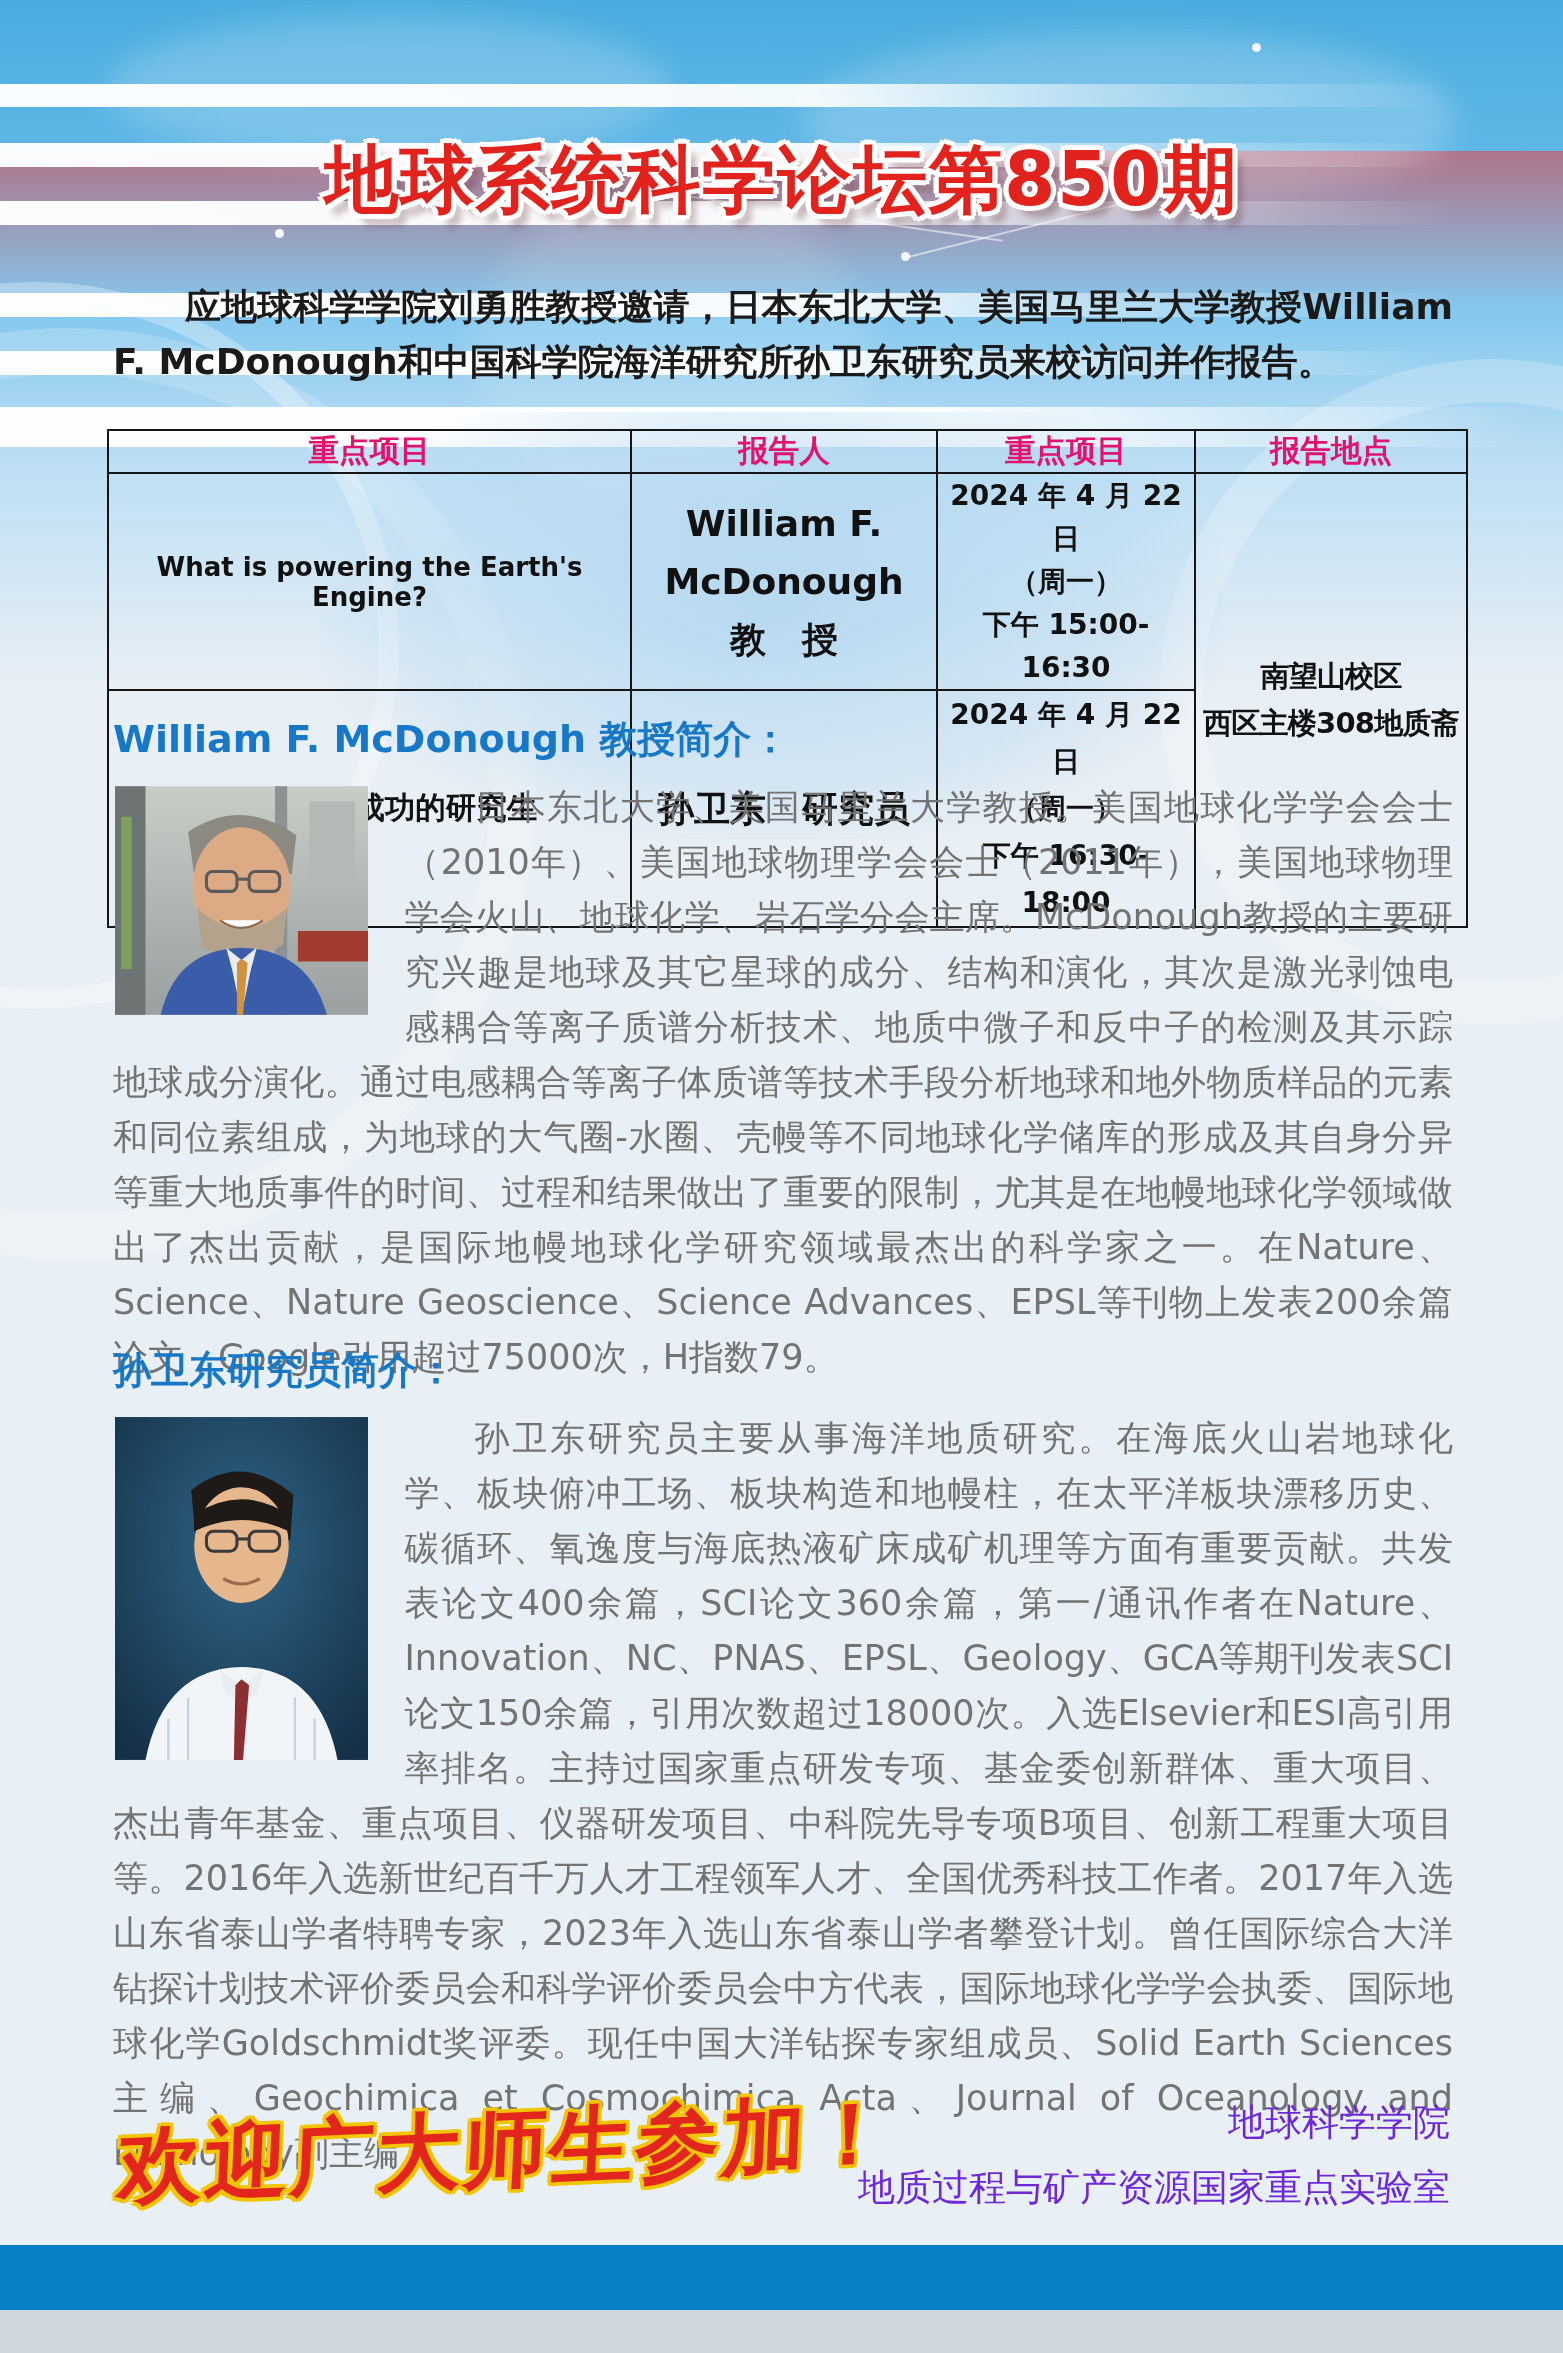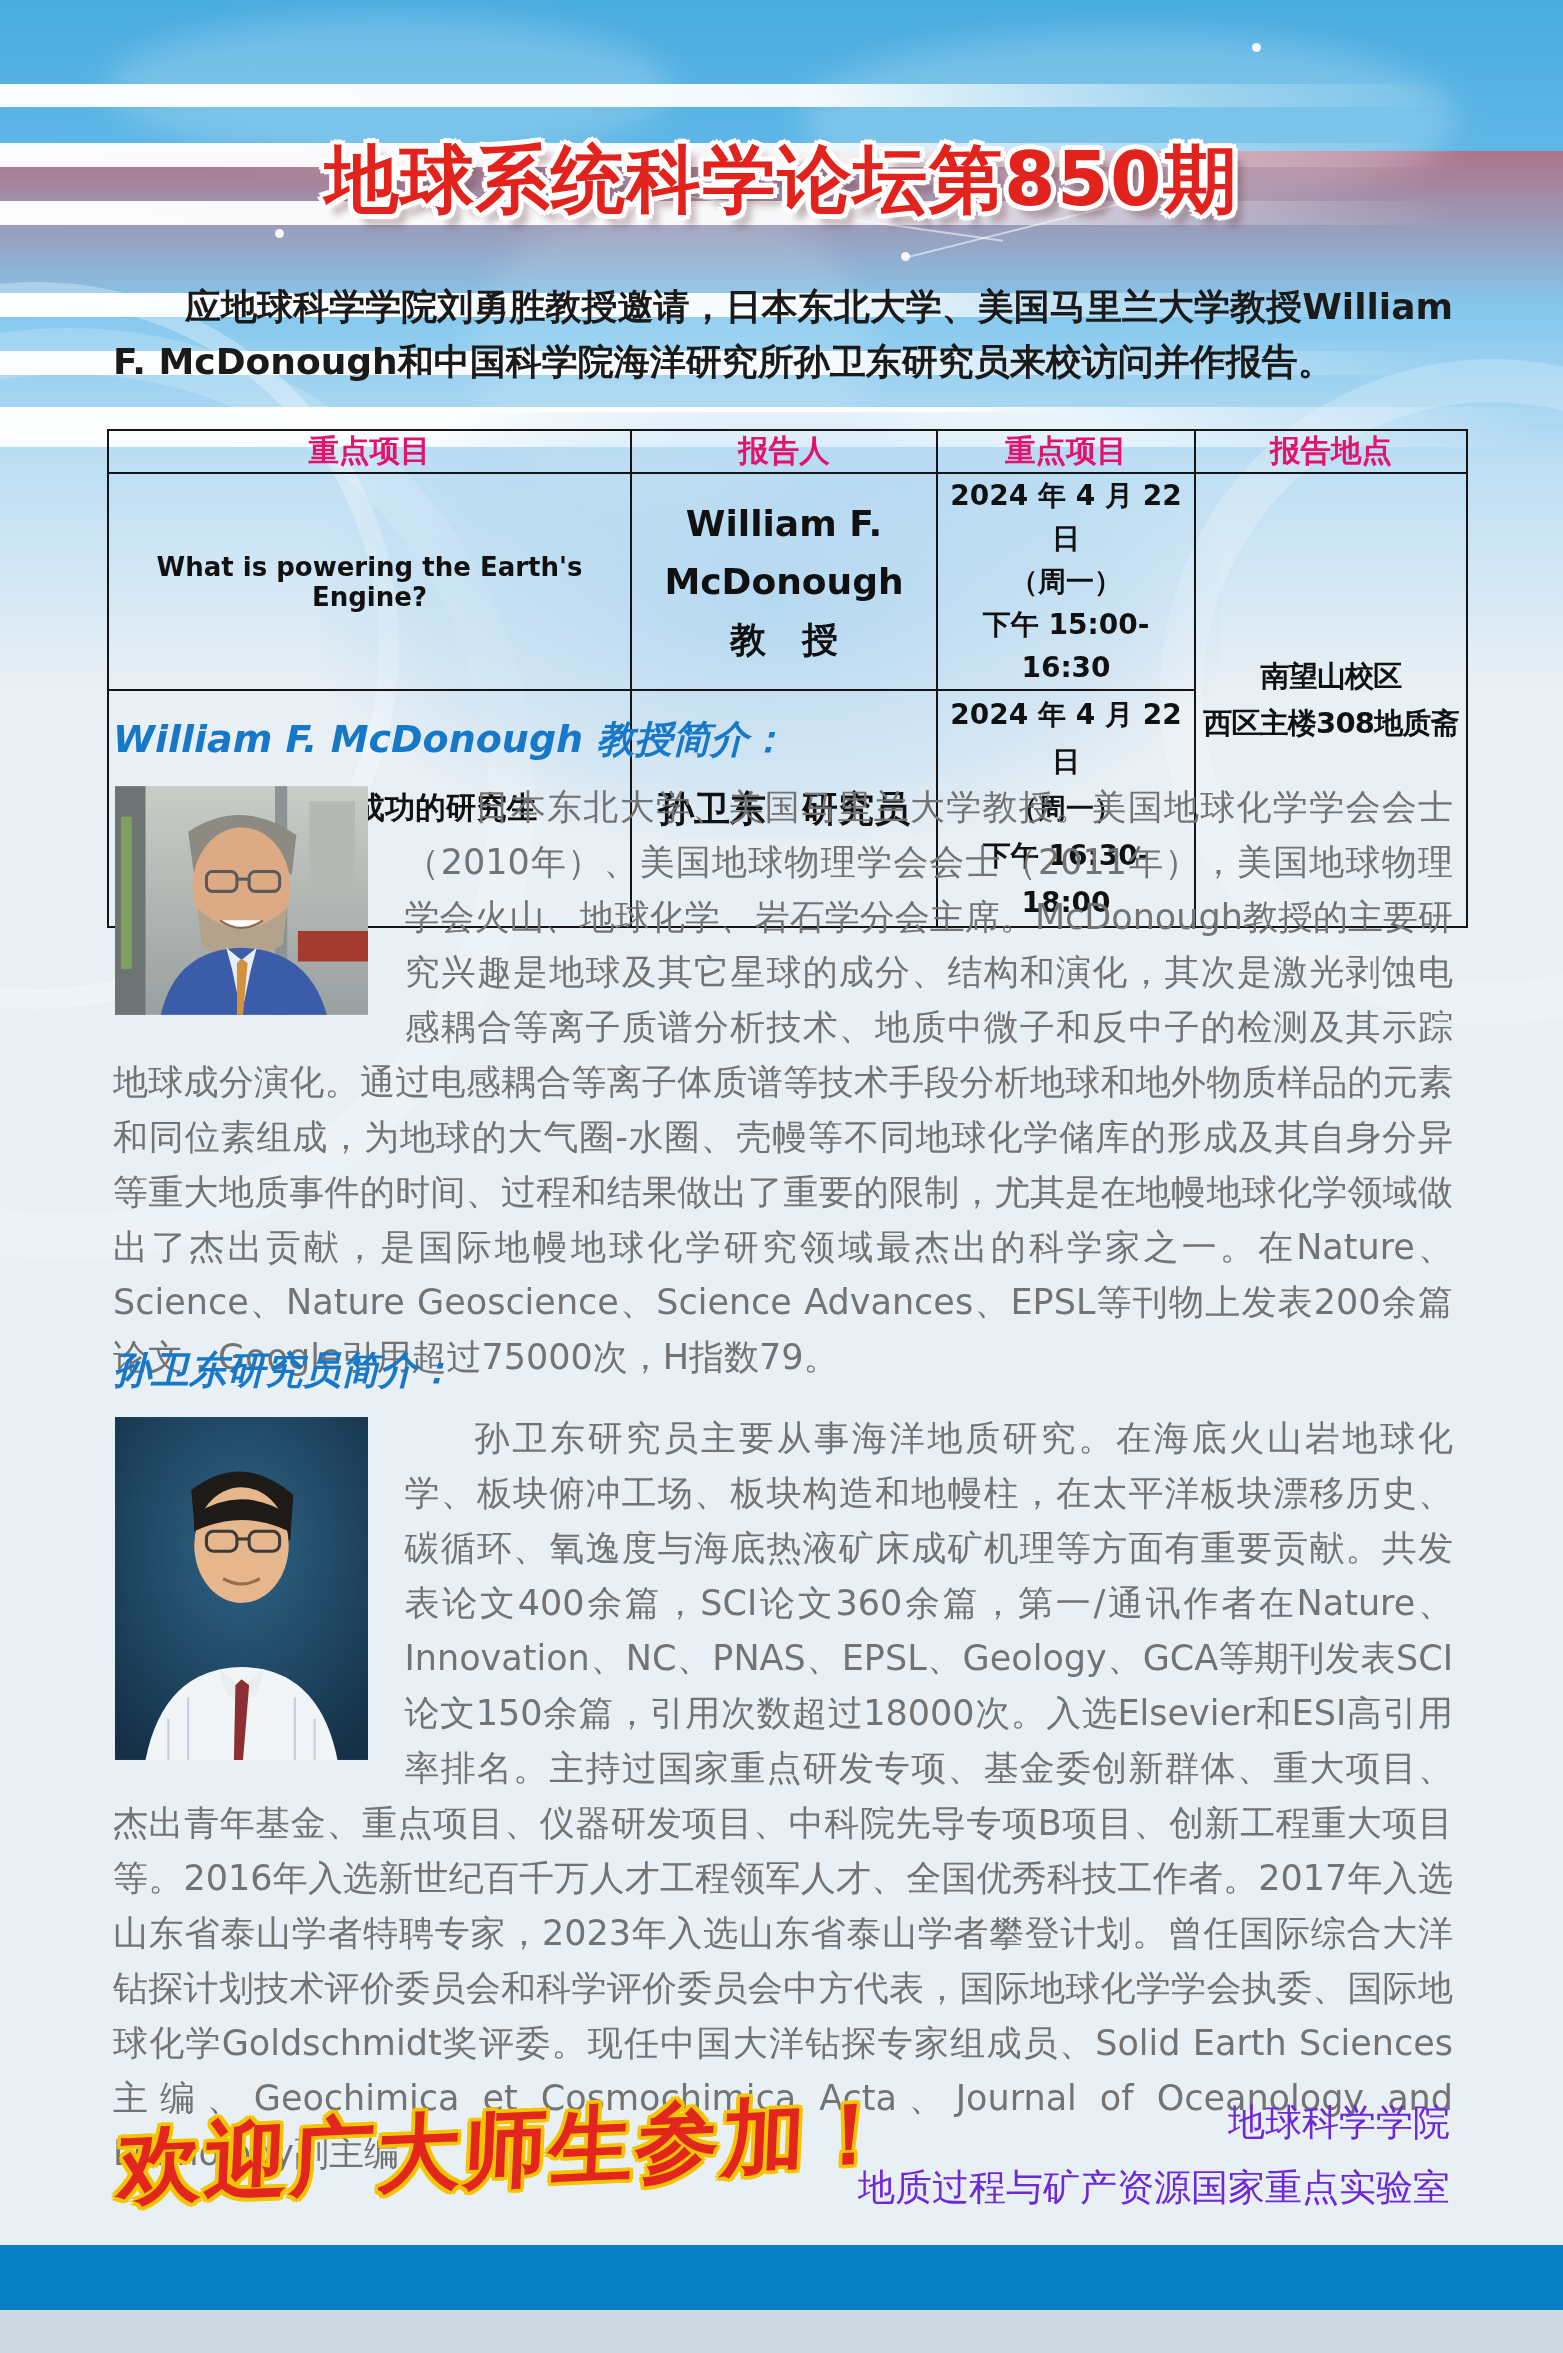--- a/index.html
+++ b/index.html
@@ -80,21 +80,21 @@
   tr.r2{height:126px;}
   .cell-title{font-size:26px;}
   .cell-speaker div{font-size:36px;line-height:58px;}
   .cell-time div{font-size:28px;line-height:43px;}
   .cell-loc div{font-size:29px;line-height:47px;letter-spacing:-0.8px;}
   
   .bio{position:absolute;left:113px;width:1340px;}
   .bio1{top:714px;}
   .bio2{top:1345px;}
   .bio h2{
-    margin:0 0 15.3px 0;font-size:38px;font-weight:bold;color:var(--section_blue);font-style:italic;
+    margin:0 0 15.3px 0;font-size:38px;font-weight:bold;color:var(--section_blue);
   }
   .bio .photo{float:left;margin:6.1px 37px 10.7px 1.5px;display:block;}
   .bio p{
     margin:0;font-size:35px;font-weight:400;line-height:55px;
     text-align:justify;text-indent:2em;color:#737373;
   }
   
   .welcome{
     position:absolute;left:118px;top:2110px;
     font-size:84px;font-weight:bold;letter-spacing:2.3px;

